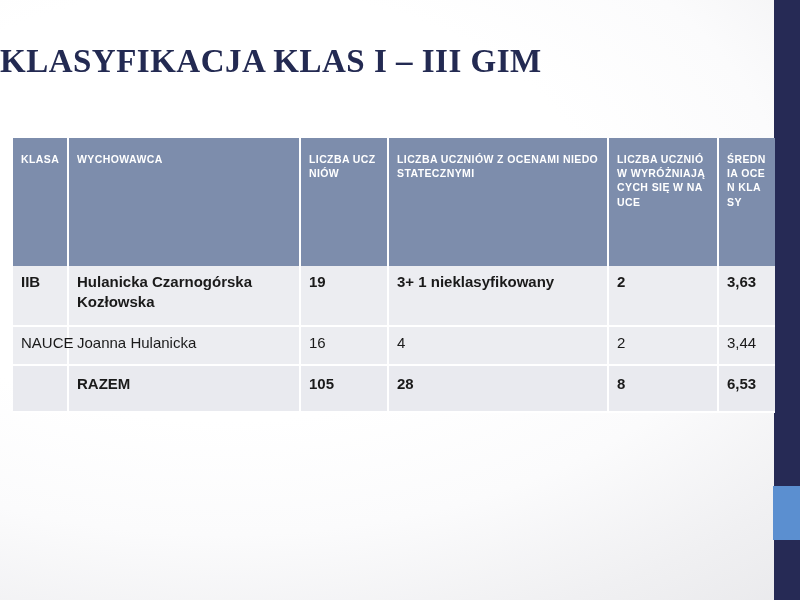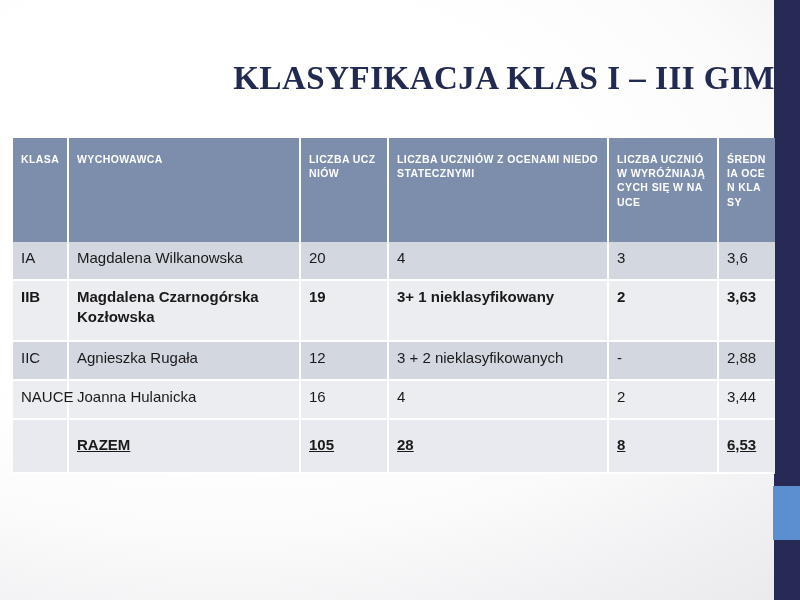--- a/index.html
+++ b/index.html
@@ -39,23 +39,23 @@
     top: 486px;
     width: 27px;
     height: 54px;
     background: #5b8fd0;
   }
 
   
   #title {
     position: absolute;
     left: 0;
-    top: 60px;
+    top: 43px;
     width: 775px;
-    text-align: right;
+    text-align: left;
     font-family: "Liberation Serif", serif;
     font-weight: bold;
     font-size: 33px;
     letter-spacing: 0.5px;
     color: #232a52;
     white-space: nowrap;
   }
 
   
   #table-wrap {
@@ -80,21 +80,21 @@
   table.grades col.c-srednia    { width: 56px; }
 
   table.grades thead th {
     background: #7d8dac;
     color: #ffffff;
     font-size: 10.5px;
     font-weight: bold;
     letter-spacing: 0.4px;
     text-align: left;
     vertical-align: top;
-    padding: 14px 7px 0 8px;
+    padding: 14px 7px 24px 8px;
     height: 90px;
     border-right: 2px solid #ffffff;
     line-height: 1.35;
     text-transform: uppercase;
     word-break: break-all;
     overflow-wrap: anywhere;
   }
   table.grades thead th:last-child {
     border-right: none;
   }
@@ -112,21 +112,21 @@
   tbody tr.odd  td { background: #d3d7e0; }
   tbody tr.even td { background: #ecedf1; }
   tbody tr.total td {
     background: #e9eaef;
     font-weight: bold;
   }
 
   
   tbody tr td { height: 24px; }
   tbody tr.tall td { height: 46px; font-weight: bold; }
-  tbody tr.total td { height: 30px; padding-top: 15px; text-decoration: underline; }
+  tbody tr.total td { height: 30px; padding-top: 8px; }
 </style>
 </head>
 <body>
 
 <div id="slide">
 
   <div id="right-band"></div>
   <div id="accent-square"></div>
 
   <div id="title">KLASYFIKACJA KLAS I – III GIM</div>
@@ -145,43 +145,27 @@
         <tr>
           <th>KLASA</th>
           <th>WYCHOWAWCA</th>
           <th>LICZBA UCZNIÓW</th>
           <th>LICZBA UCZNIÓW Z OCENAMI NIEDOSTATECZNYMI</th>
           <th>LICZBA UCZNIÓW WYRÓŻNIAJĄCYCH SIĘ W NAUCE</th>
           <th>ŚREDNIA OCEN KLASY</th>
         </tr>
       </thead>
       <tbody>
-        <tr class="odd">
-          <td>IA</td>
-          <td>Magdalena Wilkanowska</td>
-          <td>20</td>
-          <td>4</td>
-          <td>3</td>
-          <td>3,6</td>
-        </tr>
         <tr class="even tall">
           <td>IIB</td>
-          <td>Magdalena Czarnogórska Kozłowska</td>
+          <td>Hulanicka Czarnogórska Kozłowska</td>
           <td>19</td>
           <td>3+ 1 nieklasyfikowany</td>
           <td>2</td>
           <td>3,63</td>
-        </tr>
-        <tr class="odd">
-          <td>IIC</td>
-          <td>Agnieszka Rugała</td>
-          <td>12</td>
-          <td>3 + 2 nieklasyfikowanych</td>
-          <td>-</td>
-          <td>2,88</td>
         </tr>
         <tr class="even">
           <td>NAUCE</td>
           <td>Joanna Hulanicka</td>
           <td>16</td>
           <td>4</td>
           <td>2</td>
           <td>3,44</td>
         </tr>
         <tr class="total">

